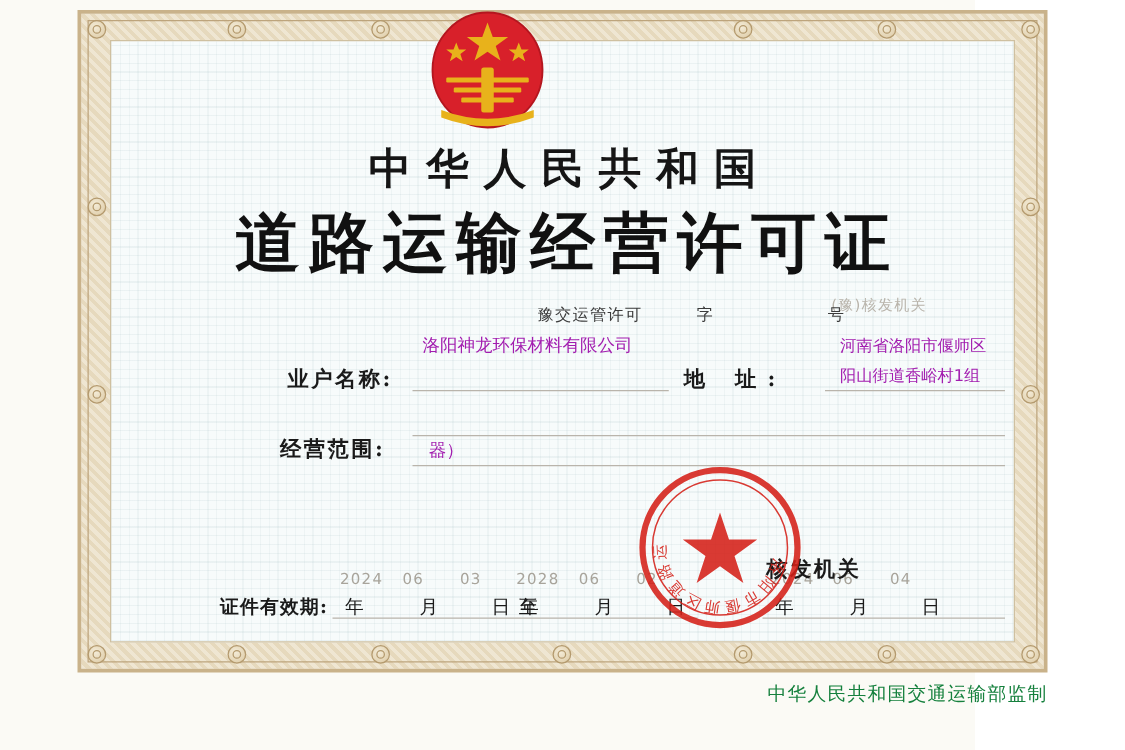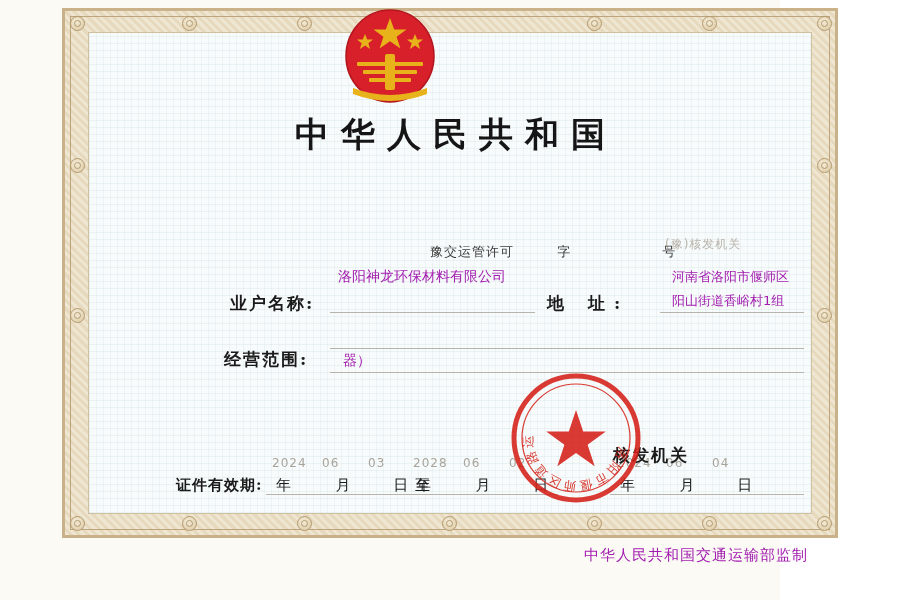--- a/index.html
+++ b/index.html
@@ -238,25 +238,25 @@
     opacity: .88;
   }
 
   
   .footer {
     position: absolute;
     top: 546px;
     left: 0;
     width: 900px;
     text-align: right;
-    padding-right: 92px;
+    padding-right: 62px;
     box-sizing: border-box;
     font-family: "DejaVu Serif", "Liberation Serif", serif;
     font-size: 15px;
-    color: #a21caf;
+    color: #15803d;
     letter-spacing: 1px;
   }
 </style>
 </head>
 <body>
 
 <div class="certificate">
 
   <div class="frame-outer"></div>
   <div class="frame-outer2"></div>
@@ -291,20 +291,21 @@
       <polygon points="30,30 32.2,35.6 38,35.6 33.3,39.2 35.1,45 30,41.5 24.9,45 26.7,39.2 22,35.6 27.8,35.6"></polygon>
       <rect x="22" y="58" width="66" height="4" rx="1"></rect>
       <rect x="28" y="66" width="54" height="4" rx="1"></rect>
       <rect x="34" y="74" width="42" height="4" rx="1"></rect>
       <rect x="50" y="50" width="10" height="36" rx="2"></rect>
       <path d="M18 84 Q55 98 92 84 L92 90 Q55 104 18 90 Z"></path>
     </g>
   </svg>
 
   <div class="title-line1">中华人民共和国</div>
+  <div class="title-line2">道路运输经营许可证</div>
 
   <div class="serial-faint">(豫)核发机关</div>
 
   <div class="serial-row">
     <span>豫交运管许可</span>
     <span class="zi">字</span>
     <span class="hao">号</span>
   </div>
 
   <div class="label lbl-name">业户名称:</div>

